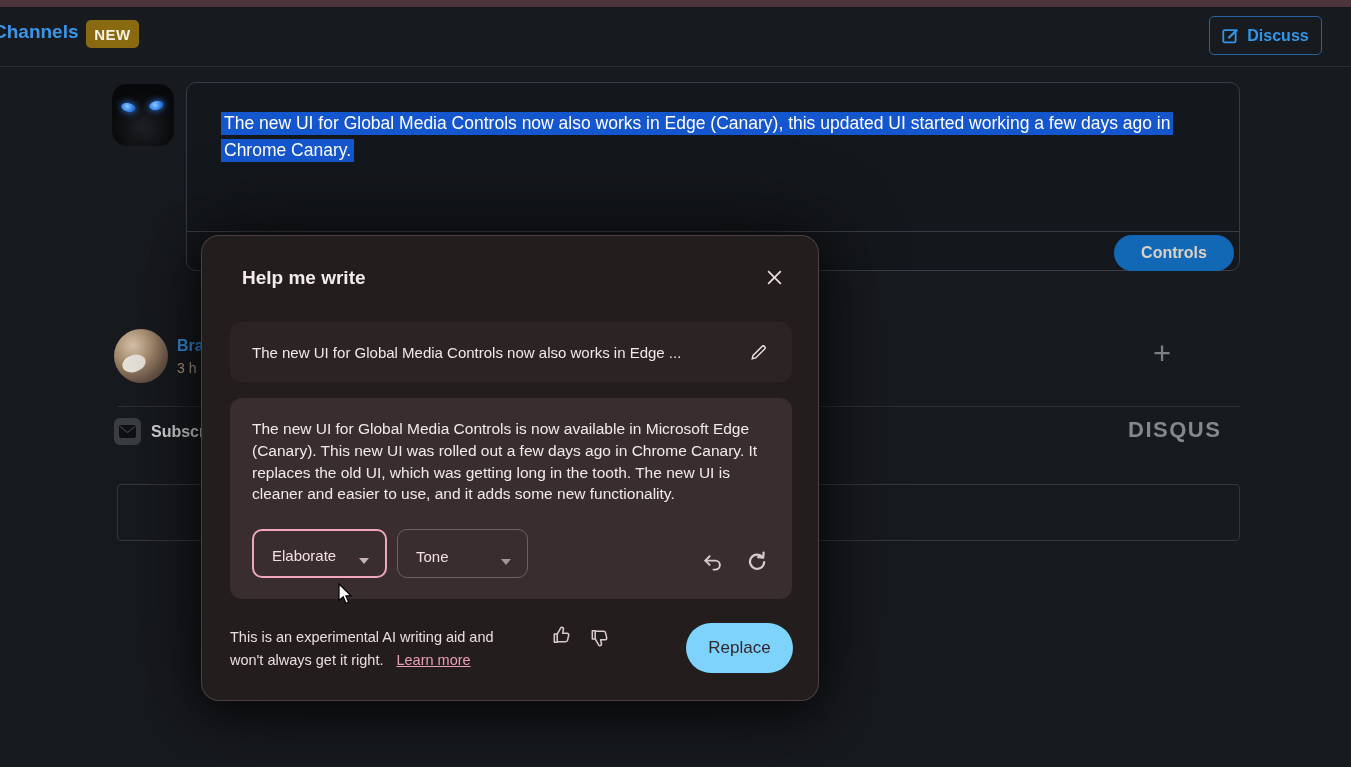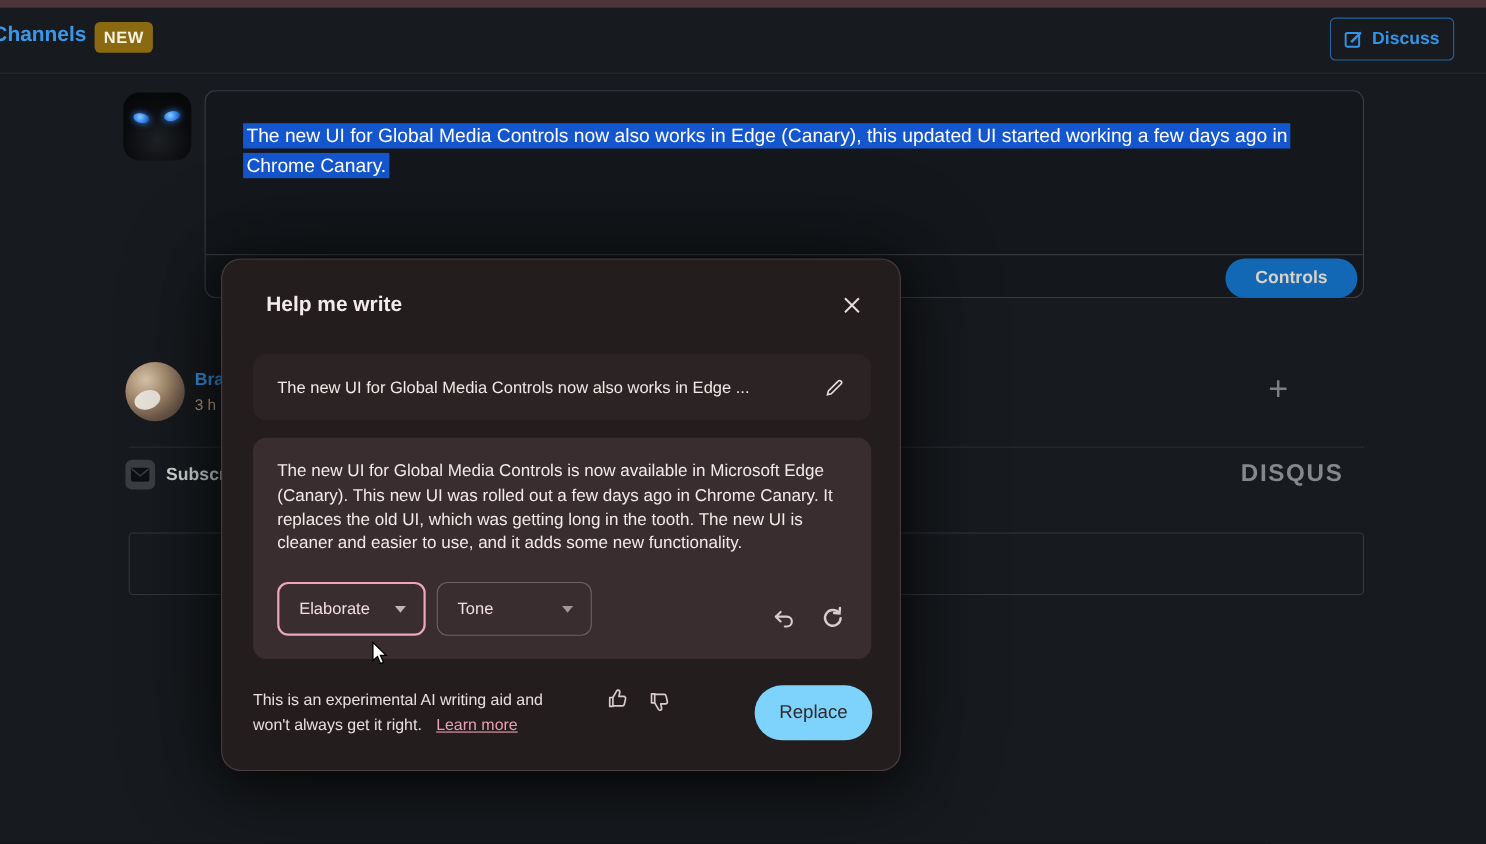--- a/index.html
+++ b/index.html
@@ -87,25 +87,25 @@
   }
   .hmw-input-text { flex:1; font-size:15px; color:#f1e8e7; white-space:nowrap; overflow:hidden; }
   .hmw-input .pencil { color:#ece1e0; margin-left:12px; flex:0 0 auto; display:flex; }
   .hmw-output {
     position:absolute; left:28px; top:162px; width:562px; height:201px; border-radius:12px;
     background:#392d2f;
   }
   .hmw-gen-text { position:absolute; left:22px; top:20px; width:524px; font-size:15.5px; line-height:21.8px; color:#f2eae9; }
   .dd {
     position:absolute; top:131px; height:49px; border-radius:10px; background:transparent;
-    display:flex; align-items:center; justify-content:space-between; padding:0 16px 0 18px; cursor:pointer;
+    display:flex; align-items:flex-end; justify-content:space-between; padding:0 16px 12px 18px; cursor:pointer;
   }
   .dd-label { font-size:15px; color:#f4dee3; }
   .dd-active { left:22px; width:135px; border:2px solid #f0a6ba; }
-  .dd-tone   { left:167px; width:141px; border:1px solid #715f64; }
+  .dd-tone   { left:167px; width:131px; border:1px solid #715f64; }
   .caret { width:0; height:0; border-left:5px solid transparent; border-right:5px solid transparent; border-top:6px solid #c8b2b8; margin-left:12px; }
   .dd-tone .caret { border-top-color:#a59499; }
   .icon-btn { position:absolute; background:none; border:none; padding:0; color:#d9cccd; cursor:pointer; display:flex; }
   .undo-btn { left:471px; top:153px; }
   .redo-btn { left:515px; top:152px; }
 
   .hmw-disclaimer { position:absolute; left:28px; top:390px; width:300px; font-size:14.5px; line-height:23px; color:#e8dedd; }
   .learn-more { color:#ea9fb4; text-decoration:underline; margin-left:13px; cursor:pointer; }
   .thumb-btn { color:#d8cbcd; }
   .thumb-up   { left:348px; top:388px; }

